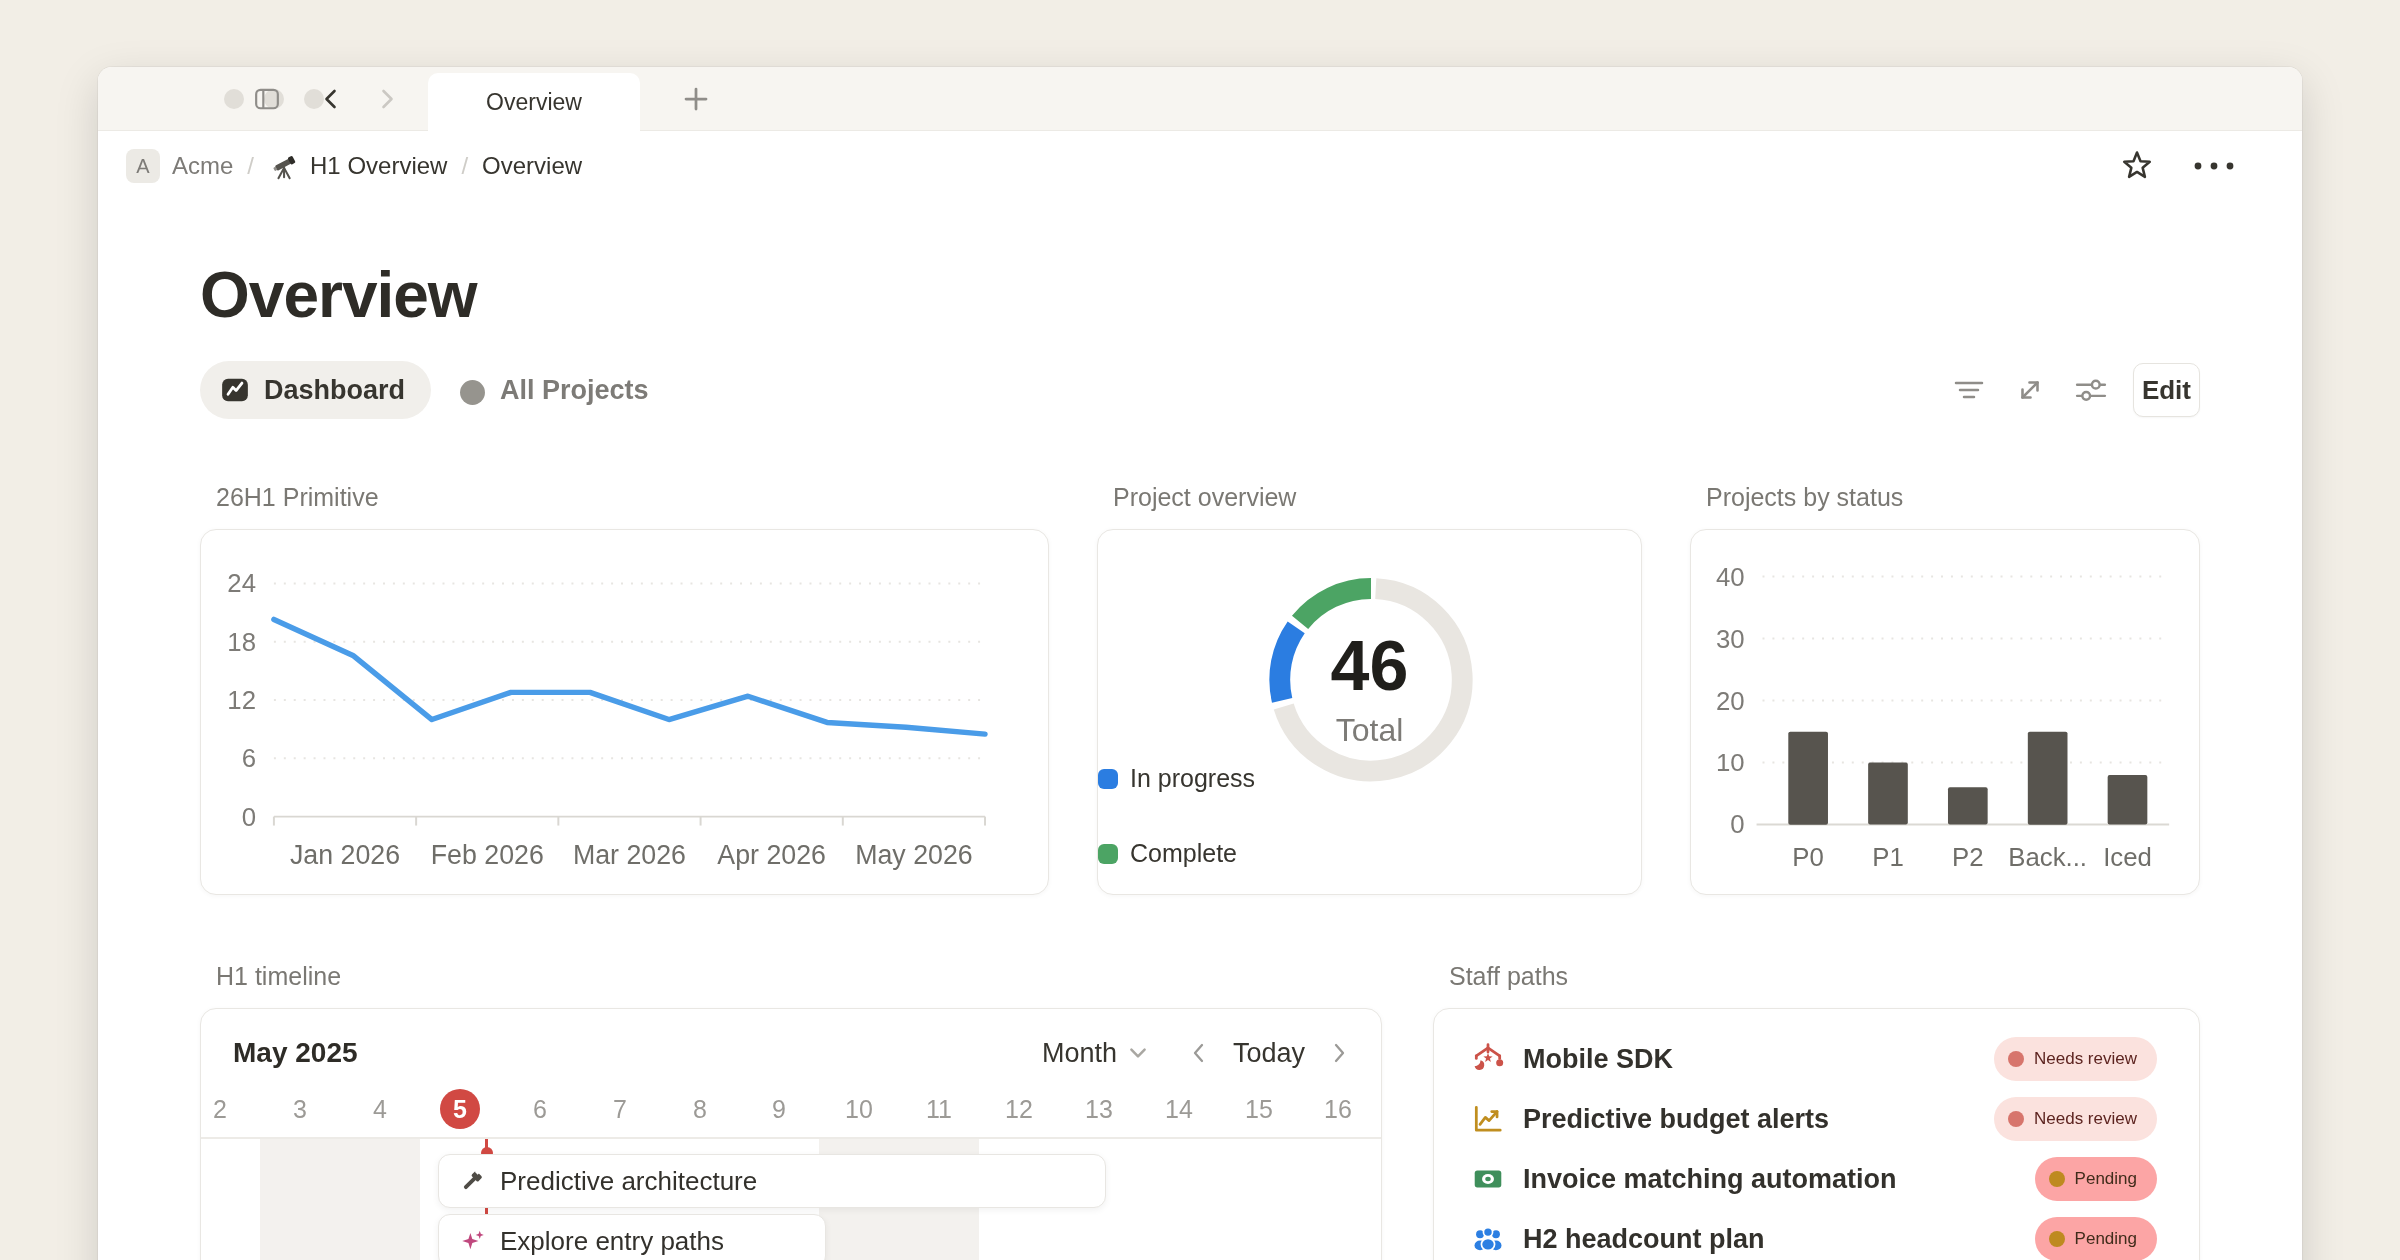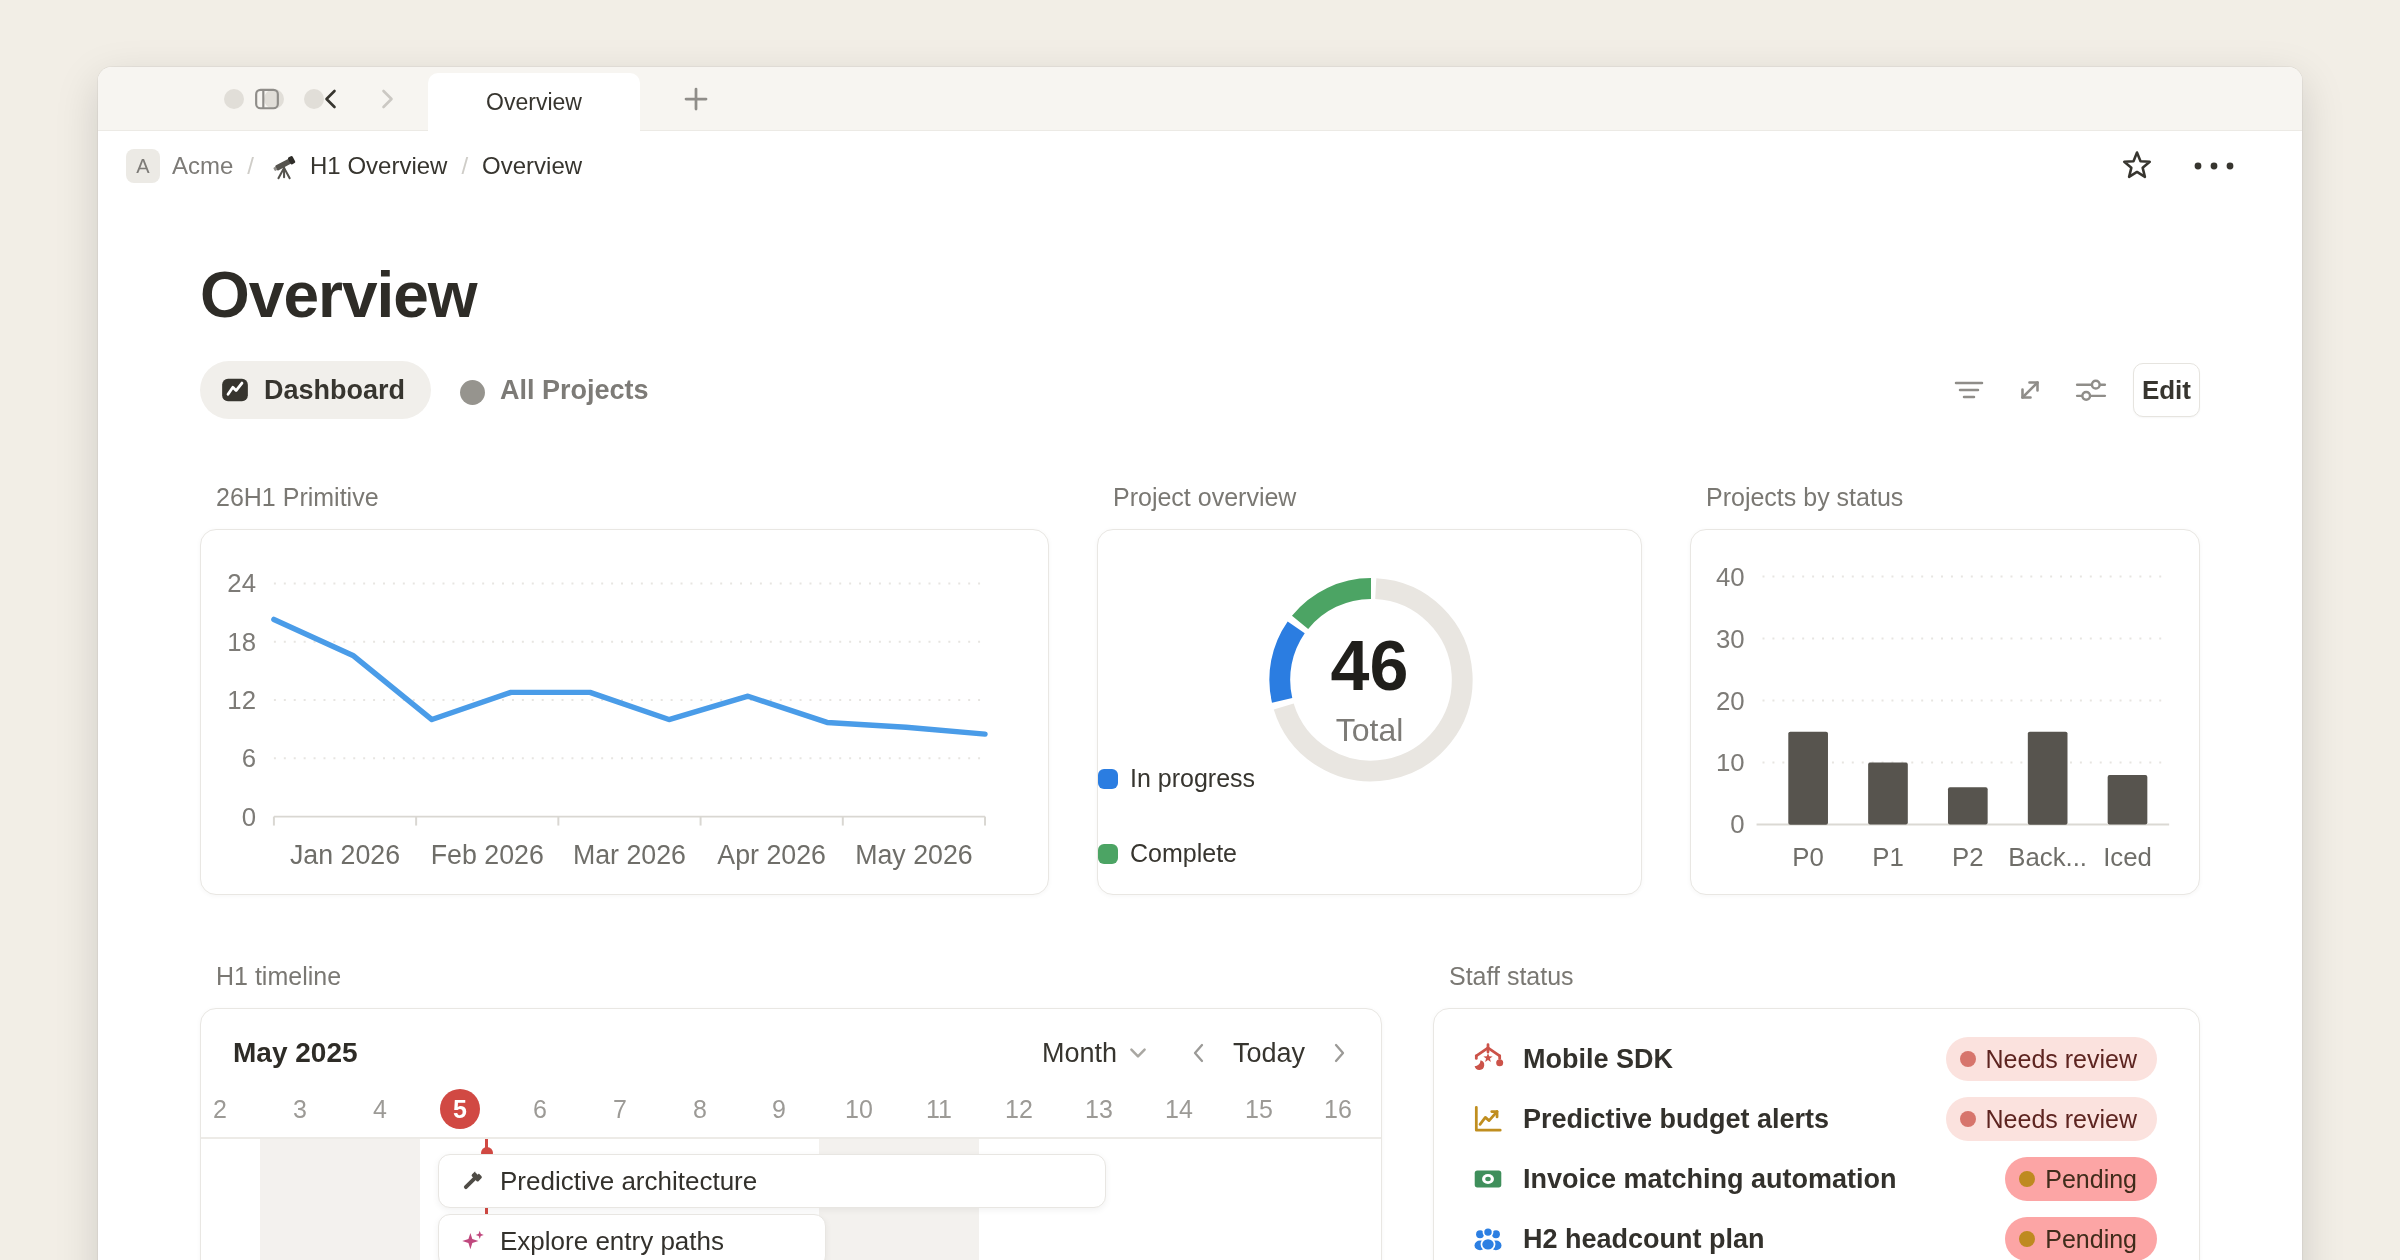--- a/index.html
+++ b/index.html
@@ -72,21 +72,21 @@
   .today-line{position:absolute;top:0;bottom:0;left:284px;width:3px;background:#D14943;}
   .today-line::before{content:"";position:absolute;left:-4.5px;top:8px;width:12px;height:12px;border-radius:50%;background:#D14943;}
   .event{position:absolute;height:54px;background:#fff;border:1.5px solid #E8E6E2;border-radius:12px;
          box-shadow:0 2px 7px rgba(15,15,15,.06);display:flex;align-items:center;gap:15px;padding:0 20px;
          font-size:26px;color:#33312C;box-sizing:border-box;}
   
   .staff-card{width:767px;height:560px;padding:20px 42px 0 37px;overflow:hidden;}
   .staff-row{height:60px;display:flex;align-items:center;gap:18px;}
   .staff-title{font-size:27px;font-weight:600;color:#33312C;}
   .pill{margin-left:auto;height:44px;border-radius:22px;display:flex;align-items:center;gap:10px;
-        padding:0 20px 0 14px;font-size:25px;}
+        padding:0 20px 0 14px;font-size:17px;}
   .pill .dot2{width:16px;height:16px;border-radius:50%;}
   .pill-red{background:#FBE2DE;color:#5D2420;} .pill-red .dot2{background:#D7756C;}
   .pill-yellow{background:#fca5a5;color:#402C1B;} .pill-yellow .dot2{background:#BE8A20;}
 </style>
 </head>
 <body>
 
 <div class="window">
 
   <div class="tabbar">
@@ -346,21 +346,21 @@
                     <path d="M25.5 3.5 l1.3 3.7 3.7 1.3 -3.7 1.3 -1.3 3.7 -1.3 -3.7 -3.7 -1.3 3.7 -1.3 Z"></path>
                   </svg>
               </span>
               <span>Explore entry paths</span>
             </div>
           </div>
         </div>
       </div>
 
       <div class="gap51">
-        <div class="sec-label">Staff status</div>
+        <div class="sec-label">Staff paths</div>
         <div class="card staff-card">
 
           <div class="staff-row">
             <span class="icon">
               <svg width="34" height="34" viewBox="0 0 32 32">
                 <g fill="none" stroke="#CC5349" stroke-width="2.6" stroke-linecap="round" stroke-linejoin="round">
                   <polyline points="5,13 16,5.5 27,13"></polyline>
                     <line x1="16" y1="5.5" x2="16" y2="2.5"></line>
                   <line x1="5" y1="13" x2="5" y2="15.5"></line>
                     <line x1="27" y1="13" x2="27" y2="15.5"></line>

